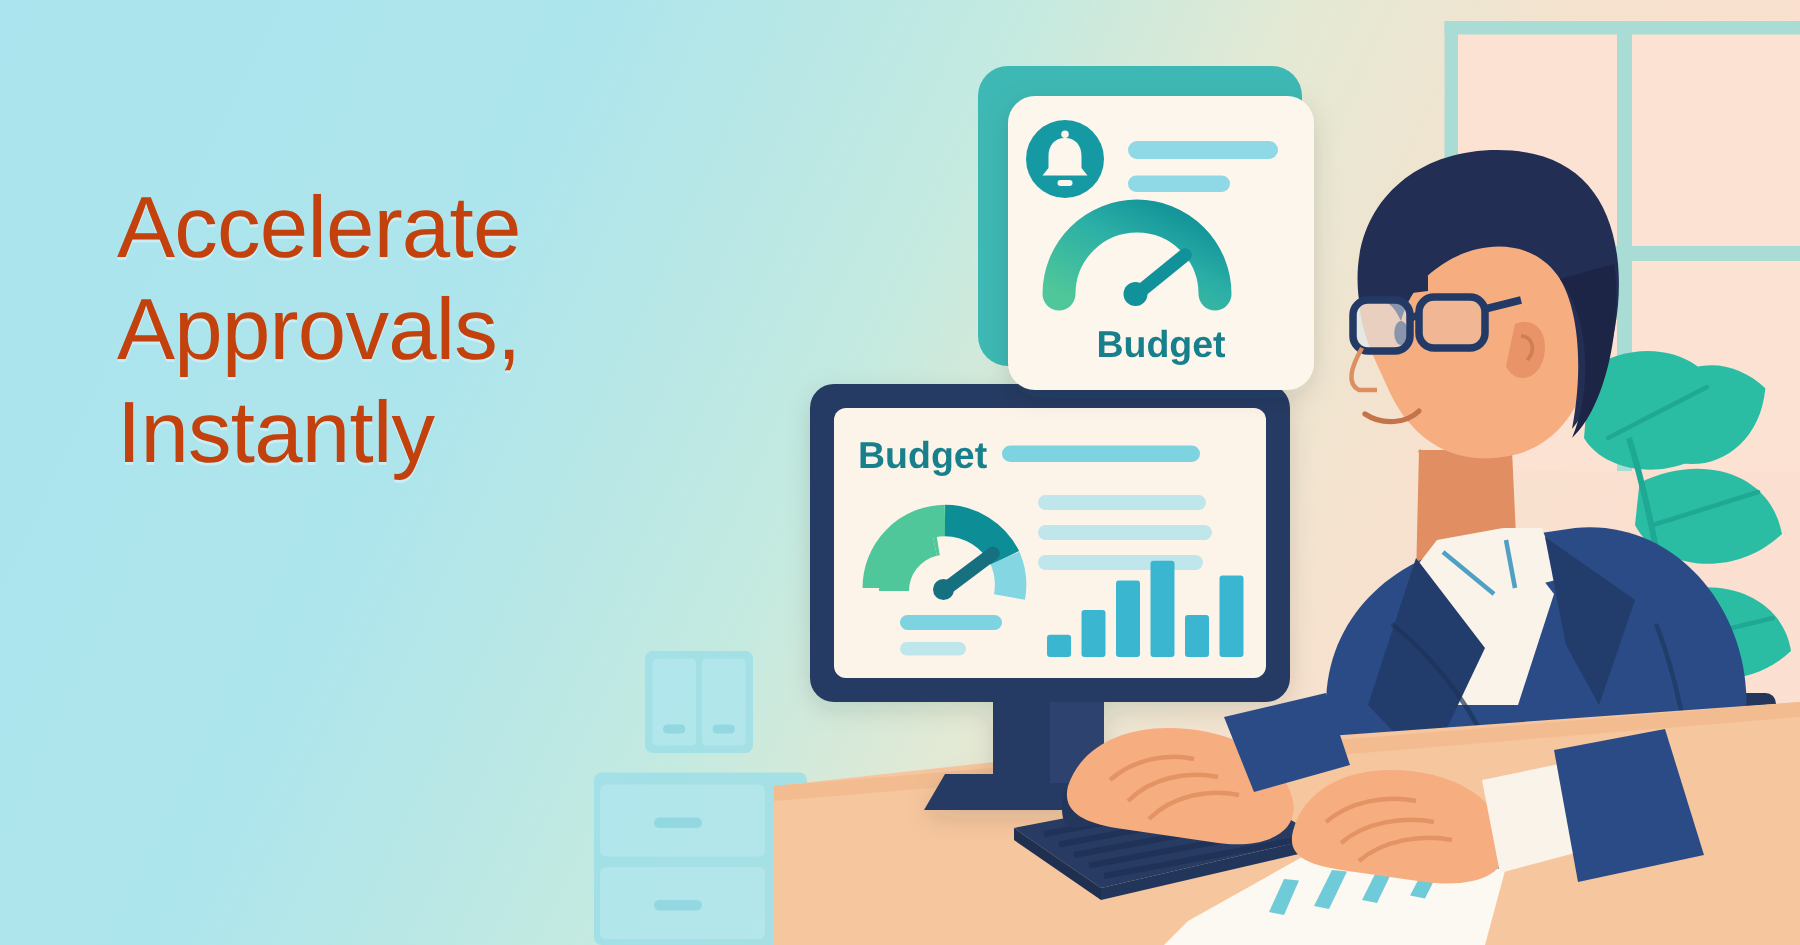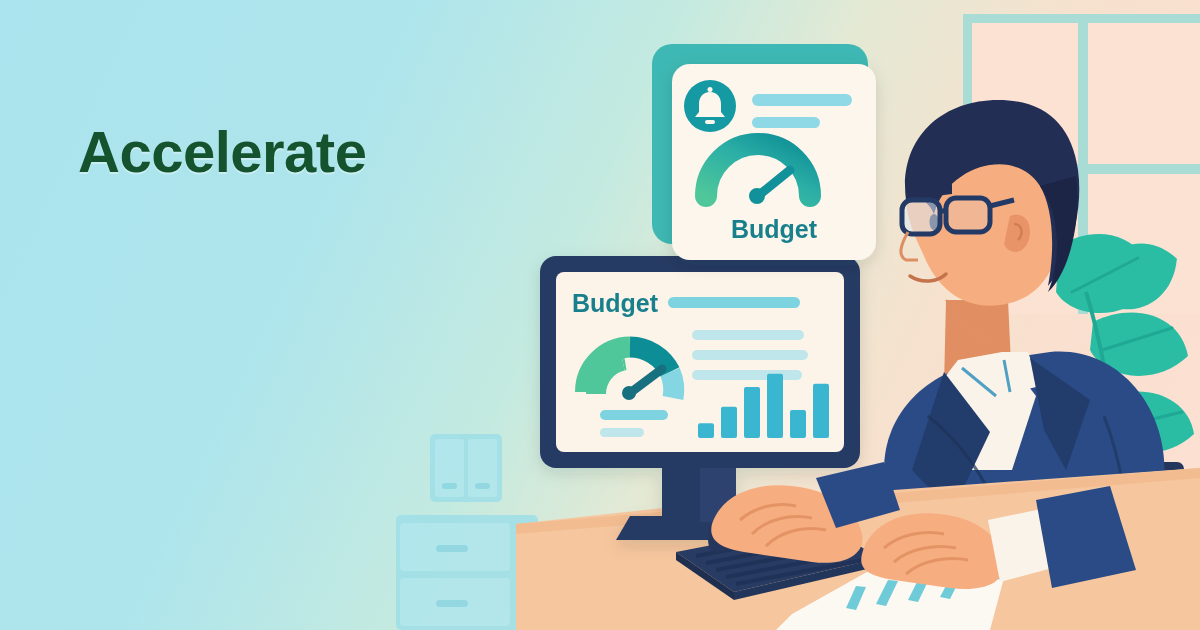--- a/index.html
+++ b/index.html
@@ -20,22 +20,22 @@
         #AEE5EC 28%,
         #C4EAE0 46%,
         #E3E9D4 58%,
         #F6E2CE 72%,
         #FBDFD0 86%,
         #FCE0D2 100%);
   }
   
   #headline {
     position:absolute; left:78px; top:118px; width:470px;
-    color:#14532d;
-    font-size:58px; font-weight:bold; line-height:1.18;
+    color:#c2410c;
+    font-size:58px; font-weight:normal; line-height:1.18;
     letter-spacing:-0.5px;
     text-shadow:0 2px 0 rgba(255,255,255,0.35);
   }
   #headline div { white-space:nowrap; }
 </style>
 </head>
 <body>
 
 <div id="stage">
 
@@ -280,15 +280,17 @@
         <circle cx="757" cy="196" r="8" fill="#119199"></circle>
       </g>
 
       <text x="774" y="238" text-anchor="middle" font-family="Liberation Sans, sans-serif" font-size="25" font-weight="bold" fill="#17808C">Budget</text>
     </g>
 
   </svg>
 
   <div id="headline">
     <div>Accelerate</div>
+    <div>Approvals,</div>
+    <div>Instantly</div>
   </div>
 
 </div>
 
 </body></html>

